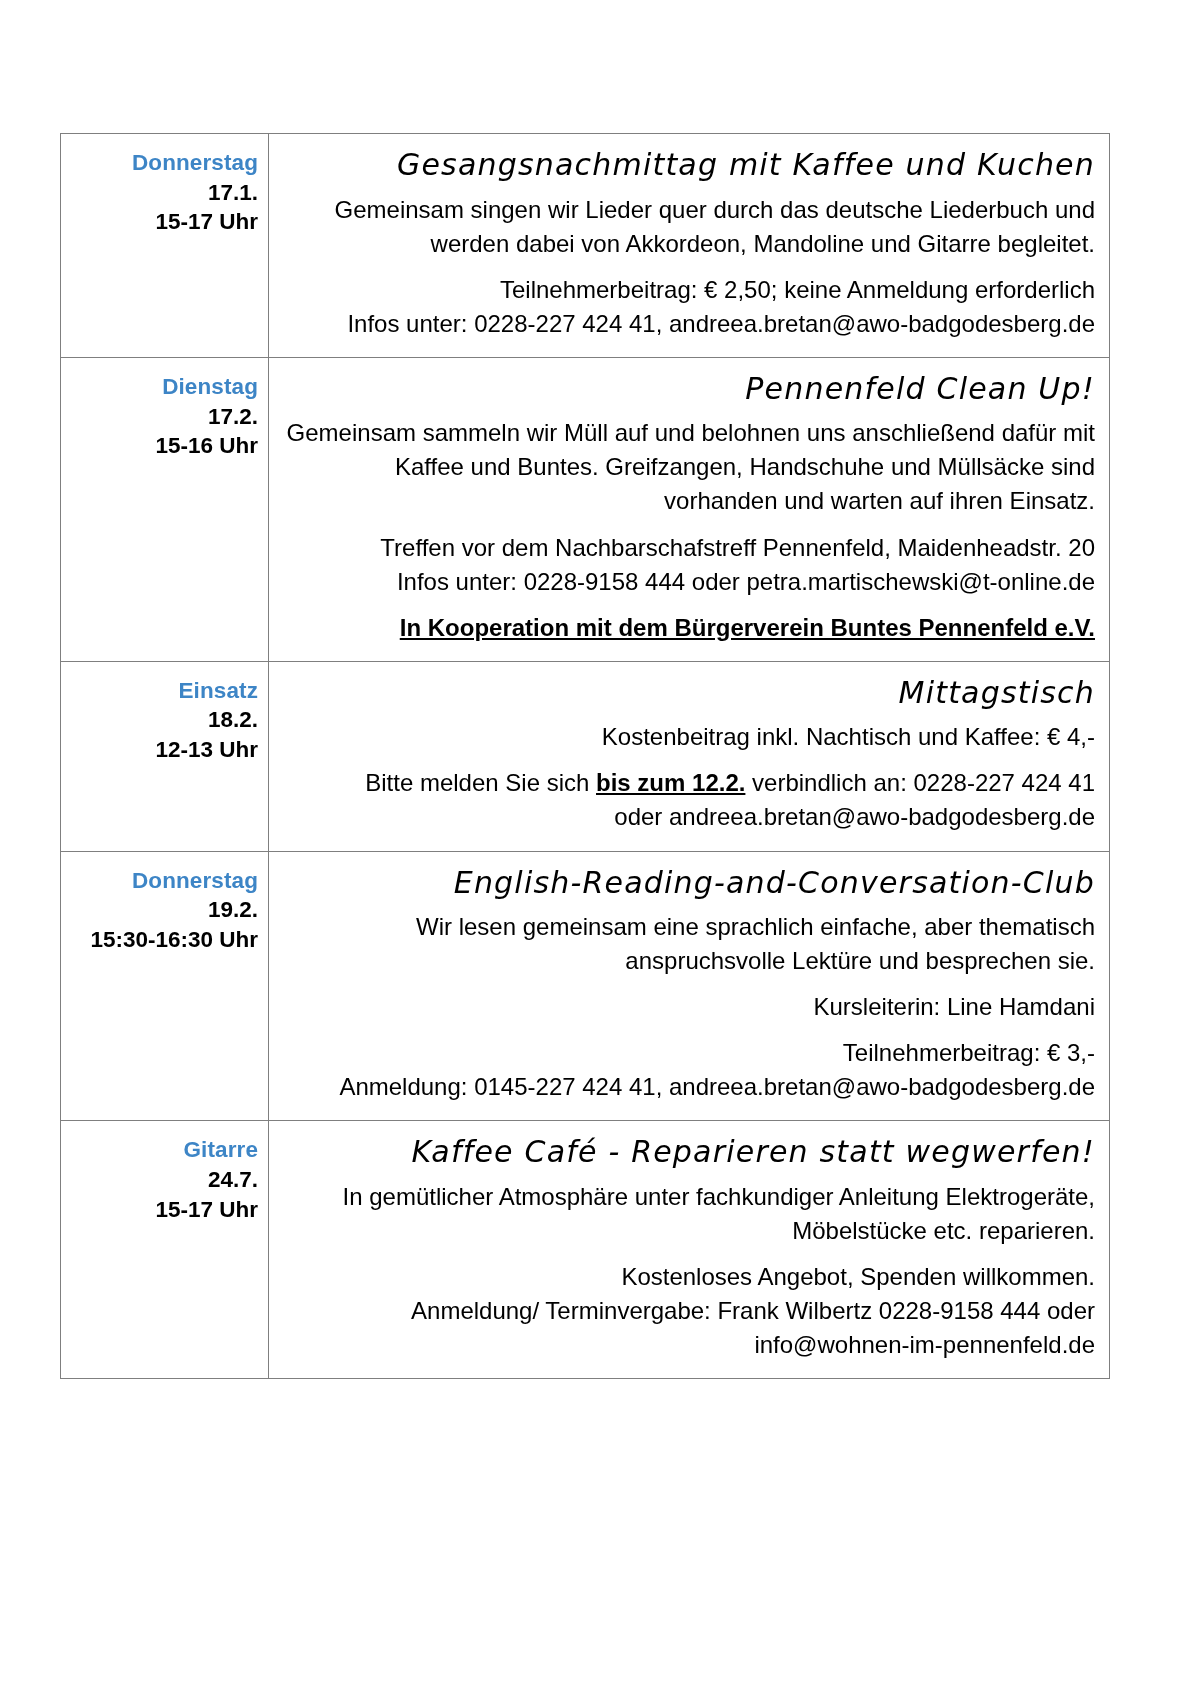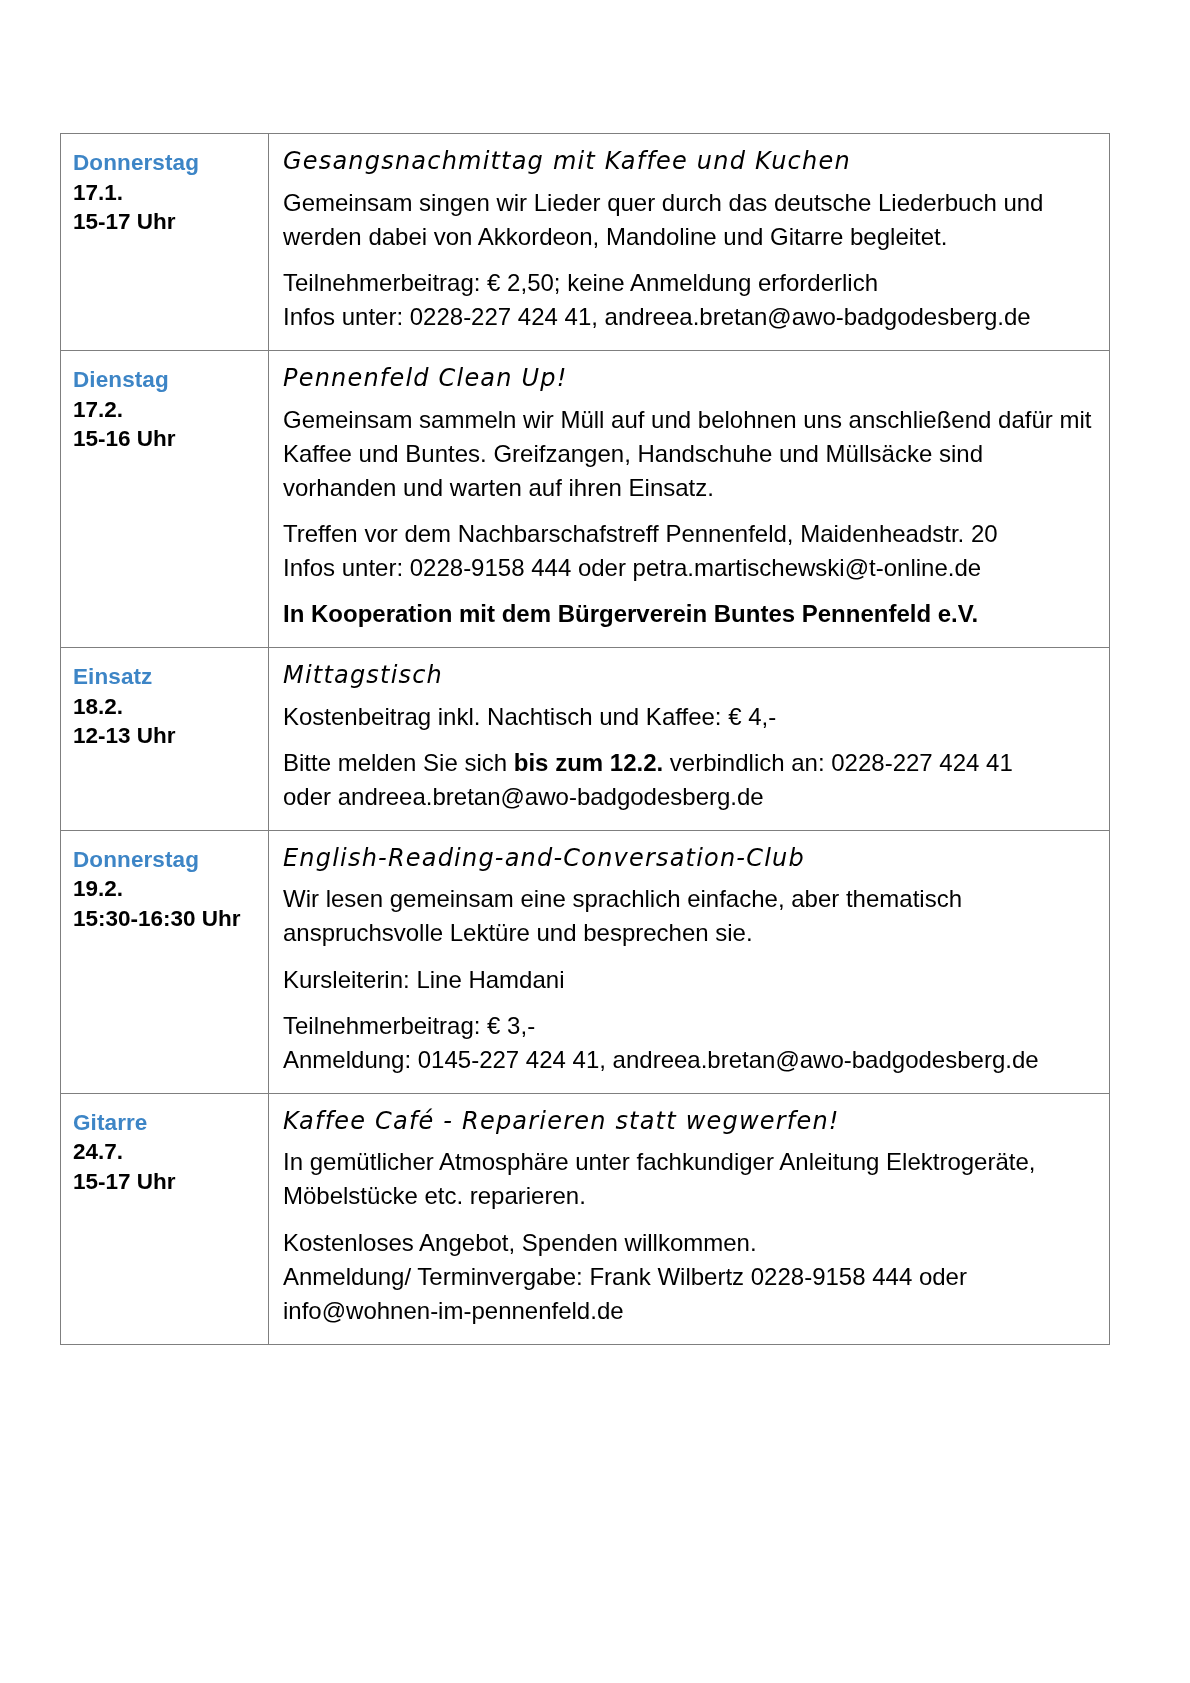--- a/index.html
+++ b/index.html
@@ -13,20 +13,21 @@
     font-family: "Liberation Sans", sans-serif;
     color: #000000;
     position: relative;
   }
   .page {
     position: absolute;
     left: 0; top: 0;
     width: 1190px;
     height: 1382px;
     box-sizing: border-box;
+    text-align: right;
   }
   .schedule {
     position: absolute;
     left: 60px;
     top: 133px;
     width: 1050px;
     border-collapse: collapse;
     table-layout: fixed;
   }
   .schedule td {
@@ -51,38 +52,39 @@
     color: #000000;
     font-weight: bold;
     font-size: 22.5px;
     line-height: 1.32;
   }
   .detail-inner {
     padding: 10px 14px 16px 14px;
   }
   .event-title {
     font-family: "DejaVu Sans", sans-serif;
-    font-size: 24px;
+    font-size: 30px;
     font-style: italic;
     font-weight: normal;
     letter-spacing: 1.2px;
     line-height: 1.15;
     margin: 4px 0 10px 0;
     white-space: nowrap;
   }
   .para {
     font-size: 24px;
     line-height: 1.42;
     margin: 0 0 12px 0;
   }
   .para:last-child {
     margin-bottom: 0;
   }
   .para b {
     font-weight: bold;
+    text-decoration: underline;
   }
   .nowrapish {
     white-space: pre-line;
   }
 </style>
 </head>
 <body>
 
 <div class="page">
   <table class="schedule">

